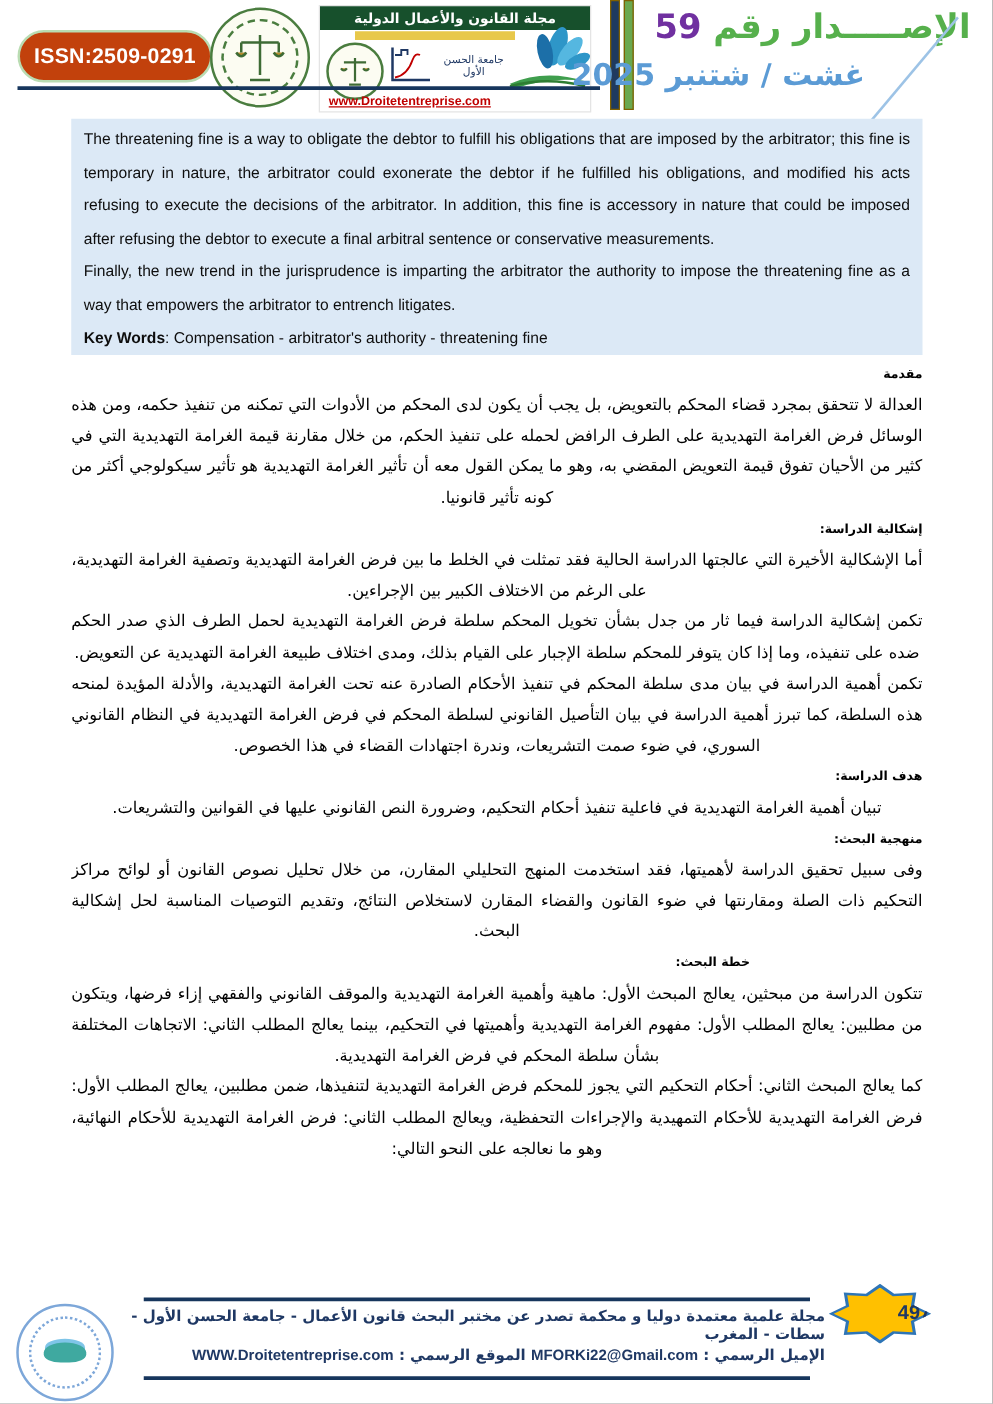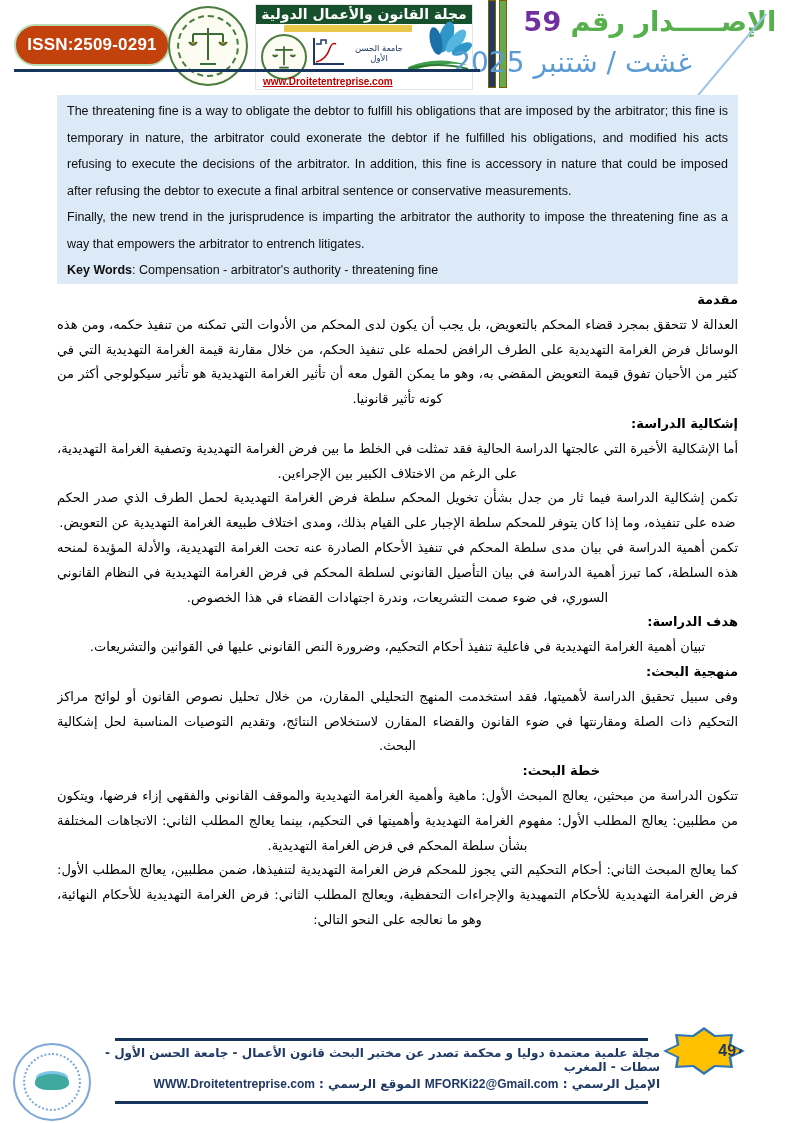--- a/index.html
+++ b/index.html
@@ -10,53 +10,53 @@
   .issn-pill{position:absolute;left:14px;top:24px;width:152px;height:38px;background:#c2410c;
              border:2px solid #b9dcb2;border-radius:21px;color:#fff;font-weight:bold;font-size:17px;
              display:flex;align-items:center;justify-content:center;
              font-family:"Liberation Sans",sans-serif;letter-spacing:.2px;}
   .logo-circle{position:absolute;left:168px;top:6px;width:76px;height:76px;border-radius:50%;
                background:#fcfcf2;border:2px solid #4a7d3f;display:flex;align-items:center;justify-content:center;}
   .logo-circle .ring{position:absolute;inset:7px;border:2px dashed #4a7d3f;border-radius:50%;}
   .center-logo{position:absolute;left:255px;top:4px;width:216px;height:84px;background:#fff;
                border:1px solid #e4e4e4;}
   .center-banner{position:absolute;top:0;left:0;right:0;height:19px;background:#17502c;color:#fff;
-                 font-size:14px;font-weight:bold;text-align:center;line-height:19px;direction:rtl;overflow:hidden;}
+                 font-size:11px;font-weight:bold;text-align:center;line-height:19px;direction:rtl;overflow:hidden;}
   .center-substrip{position:absolute;top:20px;left:28px;width:128px;height:7px;background:#e8c84a;}
   .mini-seal{position:absolute;left:5px;top:29px;width:42px;height:42px;border-radius:50%;
              background:#fcfcf2;border:2px solid #4a7d3f;display:flex;align-items:center;justify-content:center;}
   .chart-icon{position:absolute;left:56px;top:31px;}
   .univ-text{position:absolute;left:94px;top:38px;font-size:8.5px;color:#1f3864;direction:rtl;width:58px;
              text-align:center;line-height:10px;}
   .bird{position:absolute;right:0px;top:14px;}
   .logo-url{position:absolute;left:7px;bottom:2px;font-size:10px;font-weight:bold;color:#c00000;
             text-decoration:underline;font-family:"Liberation Sans",sans-serif;}
   .vbar{position:absolute;top:0;height:86px;width:6px;border:1px solid #7f6000;}
   .vbar.navy{left:488px;background:#1f3a5f;}
   .vbar.green{left:499px;background:#6aa84f;}
   .issue-line1{position:absolute;left:512px;top:6px;width:276px;text-align:center;direction:rtl;
                font-size:27px;font-weight:bold;color:#56b04c;white-space:nowrap;}
   .issue-num{color:#7030a0;}
   .issue-line2{position:absolute;left:492px;top:46px;width:200px;text-align:center;direction:rtl;
-               font-size:28px;font-weight:normal;color:#5b9bd5;white-space:nowrap;}
+               font-size:24px;font-weight:bold;color:#5b9bd5;white-space:nowrap;}
   .diag-line{position:absolute;left:676px;top:55px;width:110px;height:2px;background:#9dc3e6;
              transform:rotate(-50deg);}
   .header-rule{position:absolute;left:14px;top:69px;width:466px;height:3px;background:#17365d;}
 
   
   .abstract{position:absolute;left:57px;top:95px;width:681px;height:189px;background:#dce9f6;
             box-sizing:border-box;padding:3px 10px;overflow:hidden;
             font-family:"Liberation Sans",sans-serif;font-size:12.5px;line-height:26.5px;color:#0e0e0e;}
   .abstract p{margin:0;text-align:justify;}
   .kw b{font-weight:bold;}
 
   
   .content{position:absolute;left:57px;top:288px;width:681px;height:722px;overflow:hidden;
            direction:rtl;color:#000;font-size:13px;line-height:24.8px;}
-  .content h3{margin:0;font-size:13px;font-weight:bold;}
+  .content h3{margin:0;font-size:10px;font-weight:bold;}
   .content h3.indented{margin-right:138px;}
   .content p{margin:0;text-align:justify;text-align-last:center;}
 
   
   .footer-rule{position:absolute;left:115px;width:533px;height:3px;background:#17365d;}
   .fr-top{top:1038px;} .fr-bottom{top:1101px;}
   .footer-line{position:absolute;left:100px;width:560px;direction:rtl;
                color:#1f3864;font-weight:bold;font-size:12px;}
   .fl1{top:1046px;} .fl2{top:1077px;}
   .footer-line .ltr{direction:ltr;unicode-bidi:embed;font-family:"Liberation Sans",sans-serif;}

